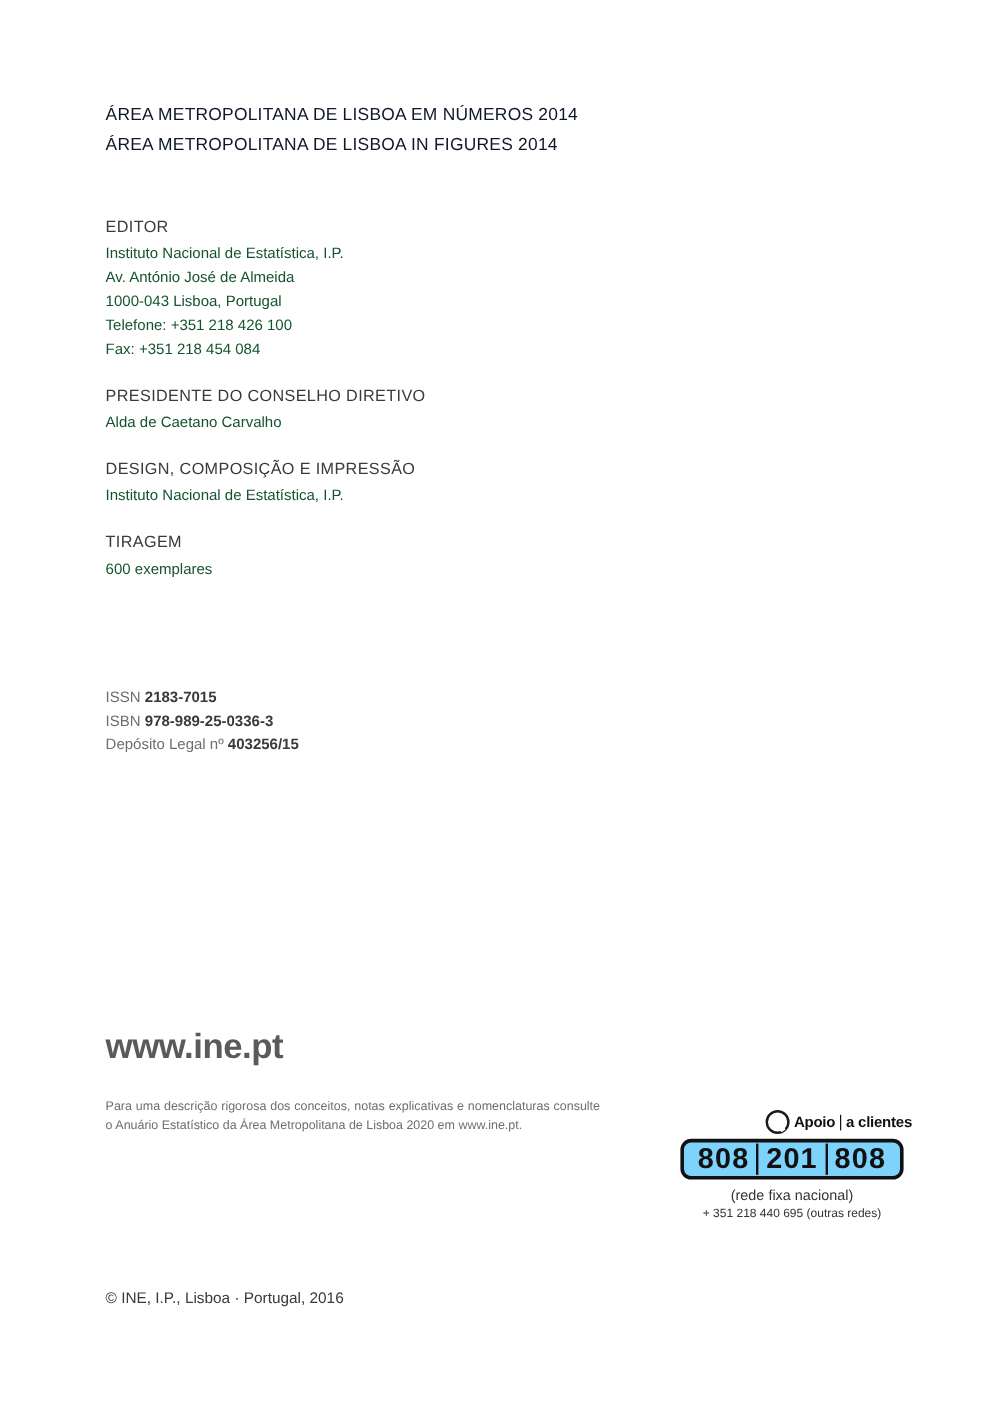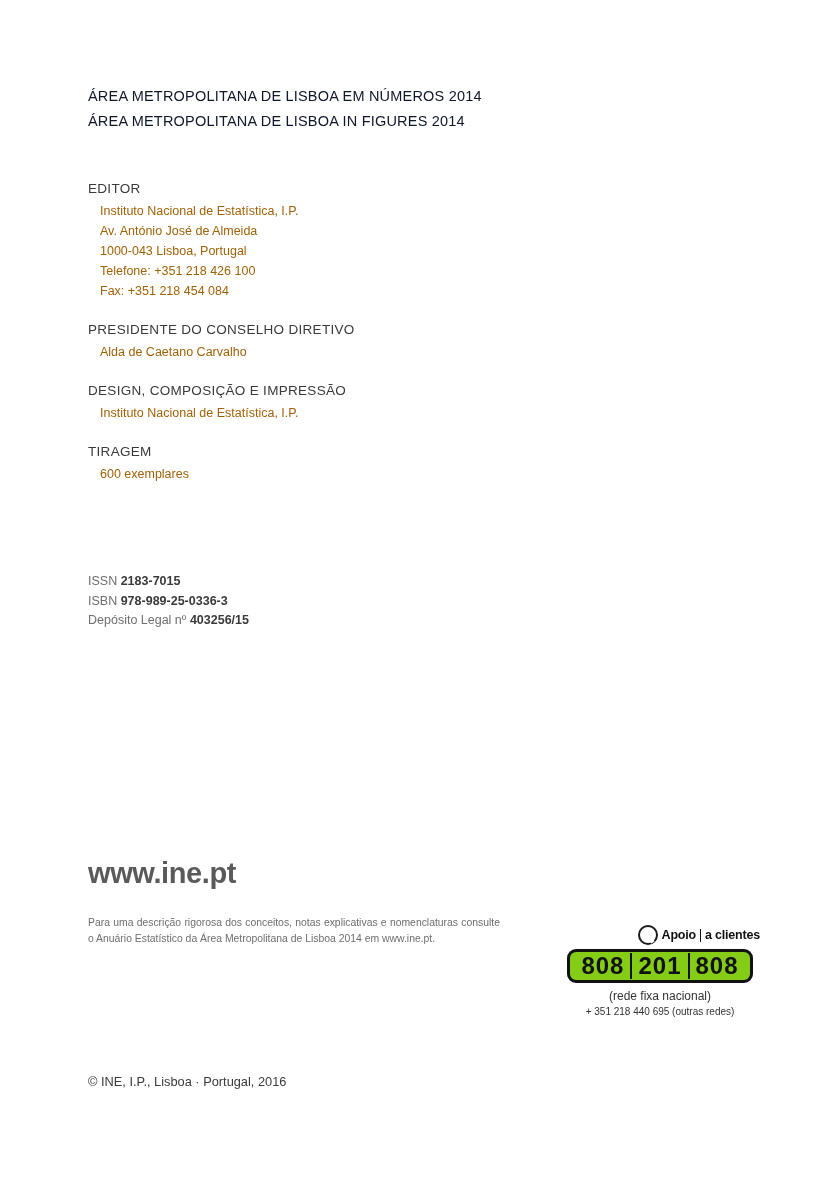--- a/index.html
+++ b/index.html
@@ -49,23 +49,22 @@
   }
   .credit-head {
     font-size: 13.5px;
     color: #3a3a3a;
     letter-spacing: 0.3px;
     line-height: 21px;
     margin-bottom: 2px;
   }
   .credit-line {
     font-size: 12.5px;
-    color: #a16207;
+    color: #14532d;
     line-height: 20px;
-    margin-left: 12px;
   }
 
   .ids {
     position: absolute;
     left: 88px;
     top: 572px;
   }
   .id-line {
     font-size: 12.5px;
     line-height: 19.5px;
@@ -162,21 +161,21 @@
   }
   .phone-box {
     margin: 0 auto;
     width: 186px;
     height: 34px;
     border: 3px solid #111111;
     border-radius: 9px;
     display: flex;
     align-items: center;
     justify-content: center;
-    background: #84cc16;
+    background: #7dd3fc;
     box-sizing: border-box;
   }
   .phone-box .seg {
     font-size: 24px;
     font-weight: bold;
     color: #111111;
     letter-spacing: 1px;
     padding: 0 6px;
     line-height: 26px;
   }
@@ -247,21 +246,21 @@
     </div>
     <div class="id-line">
       <span>Depósito Legal nº</span>
       <b>403256/15</b>
     </div>
   </div>
 
   <div class="web">www.ine.pt</div>
 
   <div class="note-block">
-    <div class="note">Para uma descrição rigorosa dos conceitos, notas explicativas e nomenclaturas consulte o Anuário Estatístico da Área Metropolitana de Lisboa 2014 em www.ine.pt.</div>
+    <div class="note">Para uma descrição rigorosa dos conceitos, notas explicativas e nomenclaturas consulte o Anuário Estatístico da Área Metropolitana de Lisboa 2020 em www.ine.pt.</div>
   </div>
 
   <div class="support">
     <div class="support-head">
       <span class="ring"></span>
       <span class="apoio">Apoio</span>
       <span class="bar"></span>
       <span class="clientes">a clientes</span>
     </div>
     <div class="phone-box">

